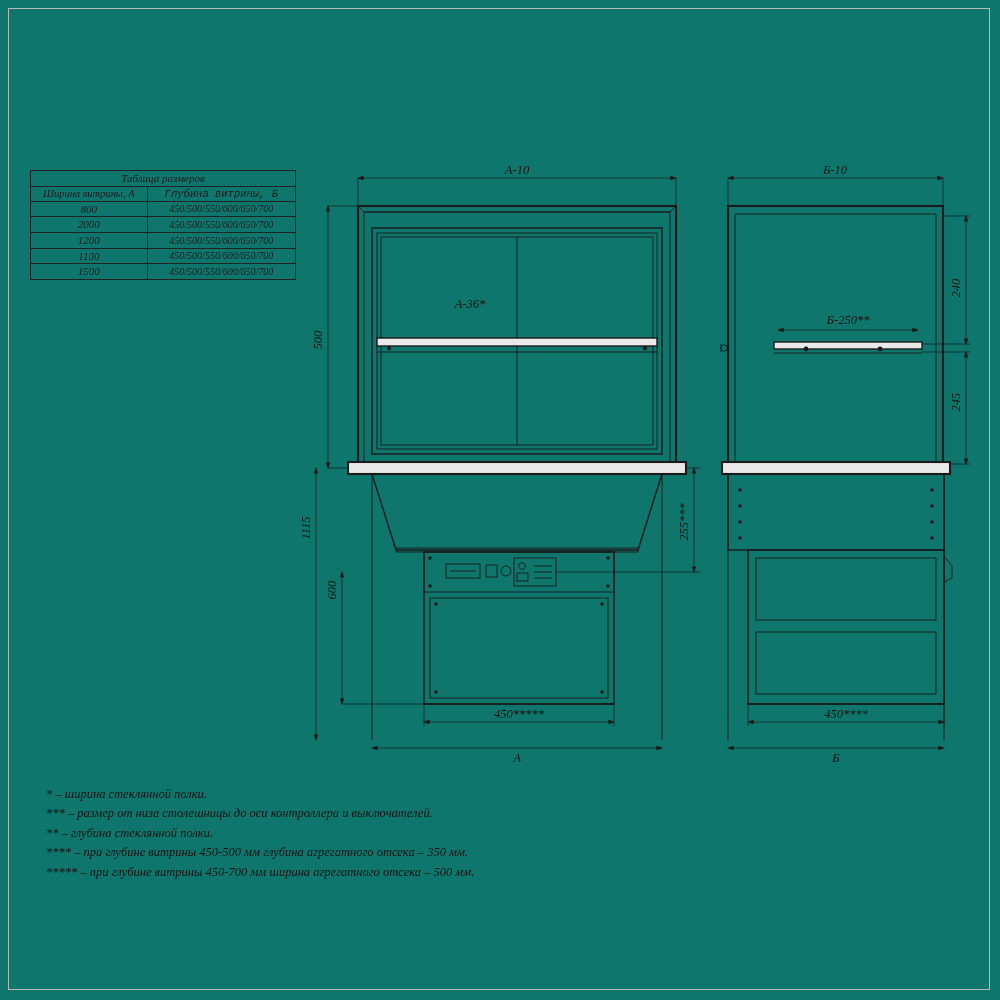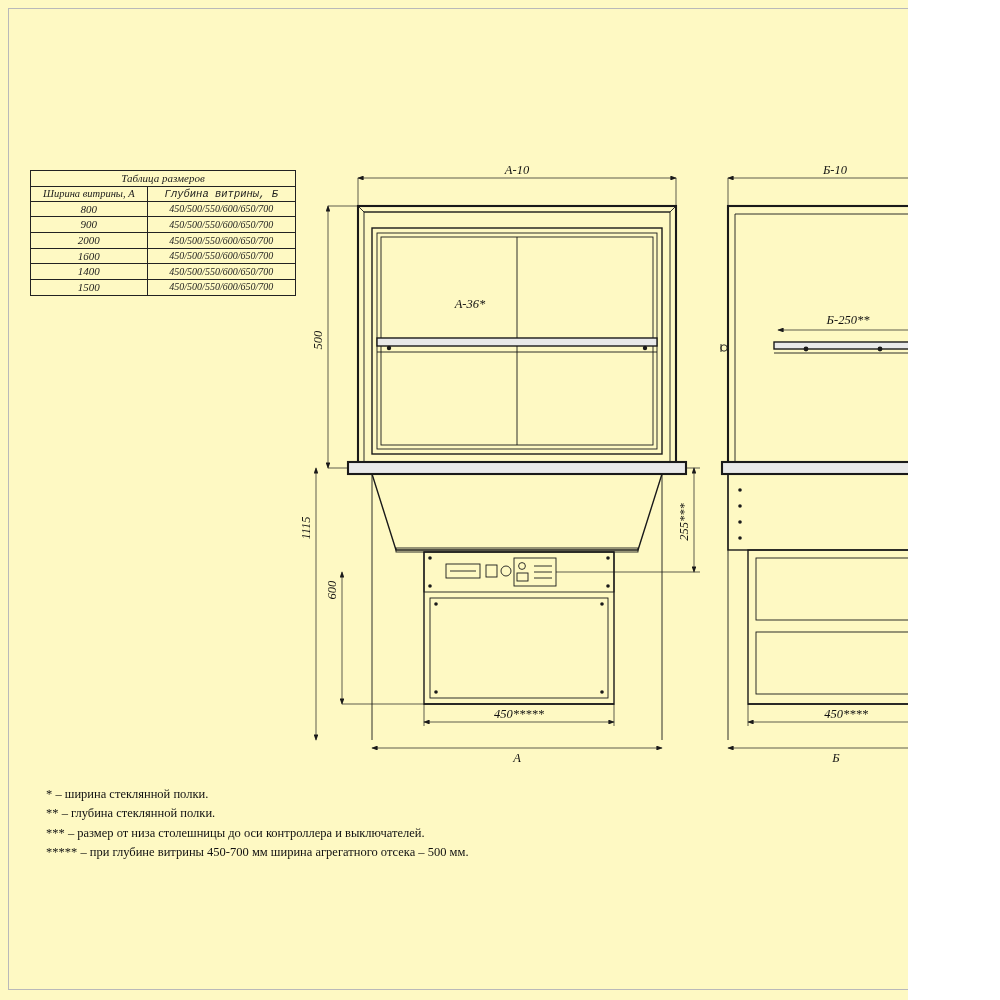--- a/index.html
+++ b/index.html
@@ -2,23 +2,23 @@
 <html><head>
 <meta charset="utf-8">
 <style>
   html, body {
     margin: 0;
     padding: 0;
     background: #ffffff;
   }
   #root {
     position: relative;
-    width: 908px;
+    width: 1000px;
     height: 1000px;
-    background: #fef9c3;
+    background: #0f766e;
     font-family: "Liberation Serif", serif;
     color: #1a1a1a;
     overflow: hidden;
   }
   .frame {
     position: absolute;
     left: 8px;
     top: 8px;
     width: 982px;
     height: 982px;
@@ -53,20 +53,21 @@
   .dim-table .col-b { width: 56%; font-family: Liberation Mono, monospace; }
   .dim-table td.val-a { font-size: 11px; }
   .dim-table td.val-b { font-size: 10px; border-radius: 7px; }
 
   
   .notes {
     position: absolute;
     left: 46px;
     top: 785px;
     font-size: 12.5px;
+    font-style: italic;
     line-height: 1.55;
     font-family: "Liberation Serif", serif;
     color: #111;
   }
   .notes div { white-space: nowrap; }
 
   
   svg.draw {
     position: absolute;
     left: 0;
@@ -100,33 +101,29 @@
     </tr>
     <tr>
       <th class="col-a">Ширина витрины, А</th>
       <th class="col-b">Глубина витрины, Б</th>
     </tr>
     <tr>
       <td class="val-a">800</td>
       <td class="val-b">450/500/550/600/650/700</td>
     </tr>
     <tr>
-      <td class="val-a">900</td>
-      <td class="val-b">450/500/550/600/650/700</td>
-    </tr>
-    <tr>
       <td class="val-a">2000</td>
       <td class="val-b">450/500/550/600/650/700</td>
     </tr>
     <tr>
-      <td class="val-a">1600</td>
-      <td class="val-b">450/500/550/600/650/700</td>
-    </tr>
-    <tr>
-      <td class="val-a">1400</td>
+      <td class="val-a">1200</td>
+      <td class="val-b">450/500/550/600/650/700</td>
+    </tr>
+    <tr>
+      <td class="val-a">1100</td>
       <td class="val-b">450/500/550/600/650/700</td>
     </tr>
     <tr>
       <td class="val-a">1500</td>
       <td class="val-b">450/500/550/600/650/700</td>
     </tr>
   </tbody>
     </table>
 
   <svg class="draw" viewBox="0 0 1000 1000">
@@ -293,17 +290,18 @@
       <line x1="944" y1="704" x2="944" y2="726" class="dim"></line>
       <text class="txt" x="846" y="718" text-anchor="middle">450****</text>
 
       <line x1="728" y1="748" x2="944" y2="748" class="dim" marker-start="url(#arrL)" marker-end="url(#arrR)"></line>
       <text class="txt" x="836" y="762" text-anchor="middle">Б</text>
     </g>
   </svg>
 
   <div class="notes">
     <div>* – ширина стеклянной полки.</div>
+    <div>*** – размер от низа столешницы до оси контроллера и выключателей.</div>
     <div>** – глубина стеклянной полки.</div>
-    <div>*** – размер от низа столешницы до оси контроллера и выключателей.</div>
+    <div>**** – при глубине витрины 450-500 мм глубина агрегатного отсека – 350 мм.</div>
     <div>***** – при глубине витрины 450-700 мм ширина агрегатного отсека – 500 мм.</div>
   </div>
 </div>
 
 </body></html>

